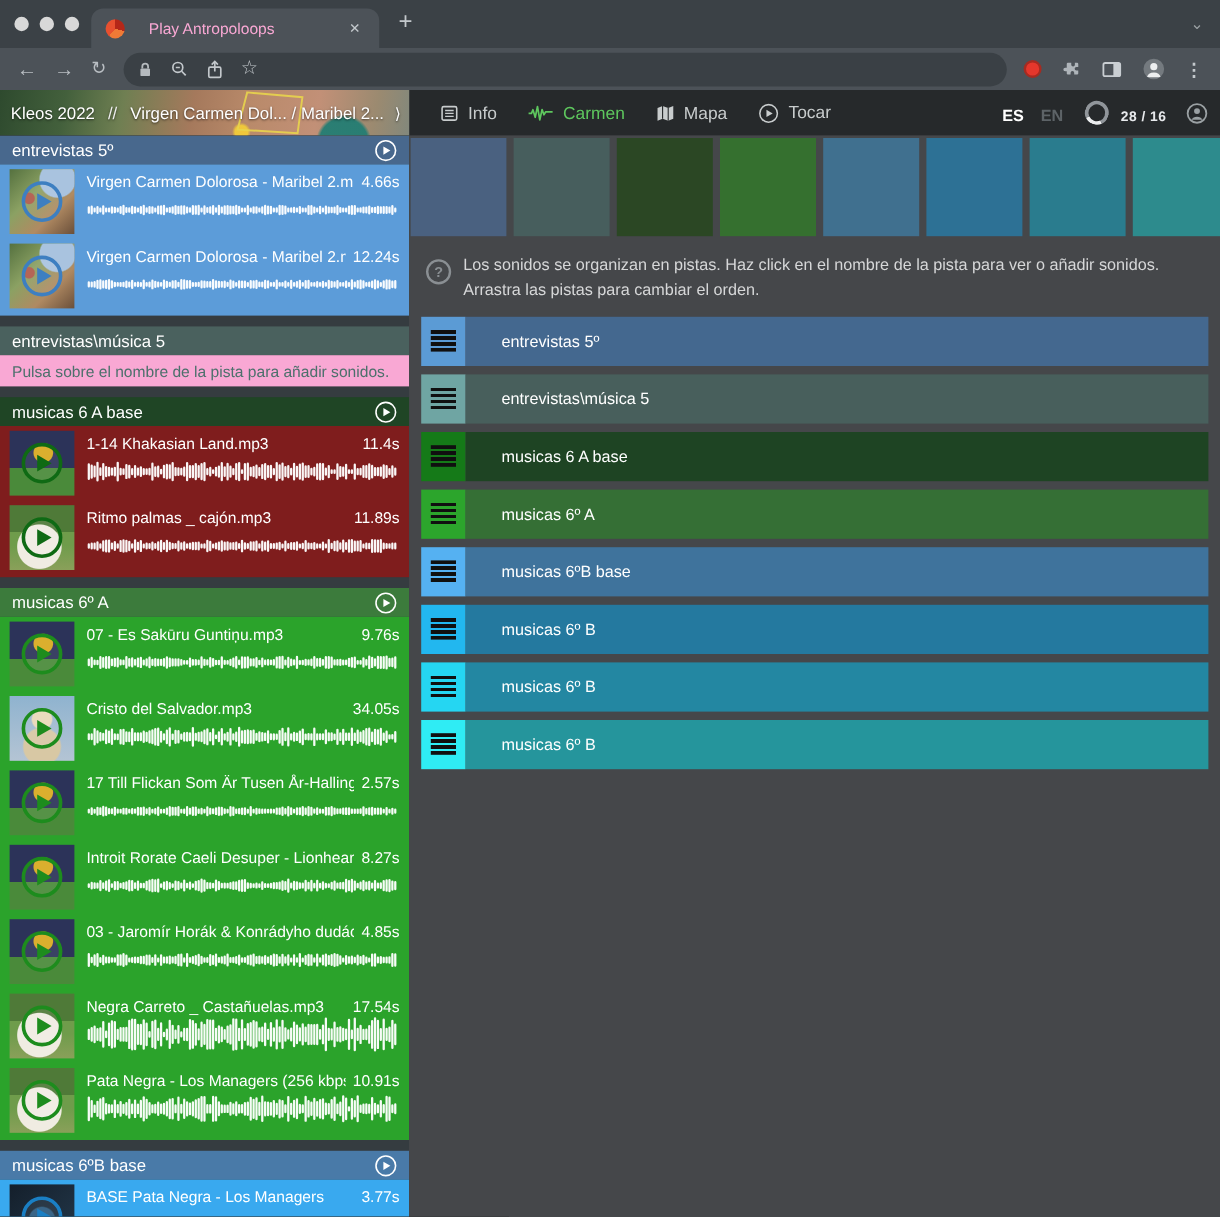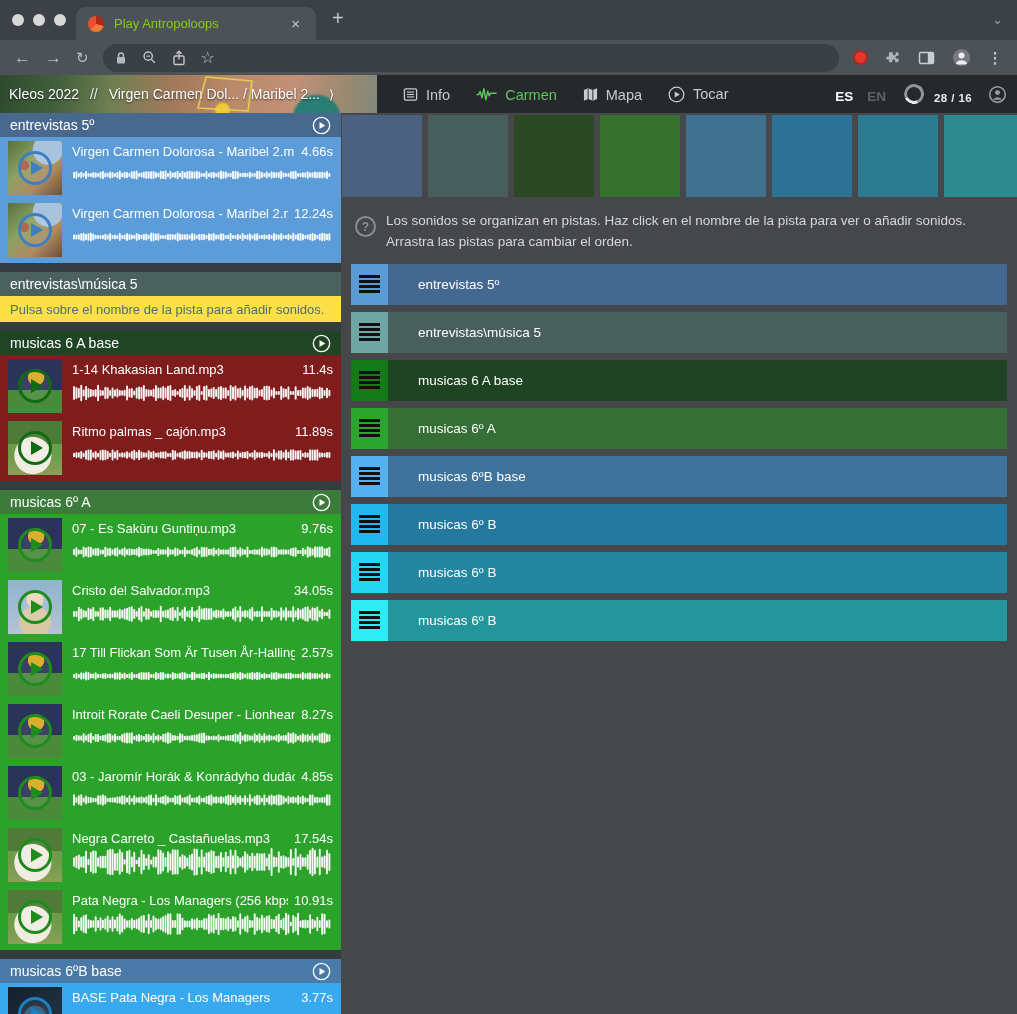--- a/index.html
+++ b/index.html
@@ -7,21 +7,21 @@
        font-family:"Liberation Sans",sans-serif;-webkit-font-smoothing:antialiased;}
 
   
   .tabstrip{position:absolute;top:0;left:0;right:0;height:40px;background:#3b4146;}
   .traffic{position:absolute;top:14px;left:12px;display:flex;gap:9px;}
   .traffic span{width:12px;height:12px;border-radius:50%;background:#d8d8d8;}
   .tab{position:absolute;left:76px;top:7px;width:240px;height:33px;background:#4c5258;
        border-radius:10px 10px 0 0;display:flex;align-items:center;padding:0 12px;box-sizing:border-box;}
   .favicon{width:16px;height:16px;border-radius:50%;flex:none;
        background:conic-gradient(from 220deg,#e8502f 0 38%,#b52718 38% 68%,#f07a36 68% 100%);}
-  .tab-title{color:#84cc16;font-size:13px;margin-left:10px;flex:1;white-space:nowrap;overflow:hidden;}
+  .tab-title{color:#f9a8d4;font-size:13px;margin-left:20px;flex:1;white-space:nowrap;overflow:hidden;}
   .tab-close{color:#c3c8cc;font-size:15px;line-height:1;padding:2px 4px;}
   .newtab{position:absolute;left:332px;top:8px;color:#c3c8cc;font-size:20px;line-height:1;}
   .tabchevron{position:absolute;right:14px;top:12px;color:#9aa0a3;font-size:13px;}
 
   .toolbar{position:absolute;top:40px;left:0;right:0;height:35px;background:#4c5258;
        display:flex;align-items:center;}
   .navbtn{color:#b9bec3;font-size:17px;margin-left:14px;line-height:1;}
   .navbtn.reload{font-size:15px;}
   .omnibox{height:28px;background:#3a4045;border-radius:14px;display:flex;align-items:center;
        width:736px;margin-left:14px;padding:0 12px;box-sizing:border-box;}
@@ -30,21 +30,21 @@
   .url .path{color:#9aa0a6;}
   .boxicon{margin-left:15px;flex:none;display:flex;align-items:center;color:#c3c8cc;}
   .star{font-size:16px;line-height:1;}
   .ext{display:flex;align-items:center;margin-left:14px;gap:17px;}
   .rec{width:15px;height:15px;border-radius:50%;border:2px solid #a62b21;background:#e5372c;
        box-sizing:border-box;}
   .dots{color:#c3c8cc;font-size:15px;letter-spacing:0;margin-right:10px;font-weight:bold;}
 
   
   .appheader{position:absolute;top:75px;left:0;right:0;height:38px;display:flex;background:#26292b;}
-  .crumbzone{width:377px;flex:none;position:relative;display:flex;align-items:center;
+  .crumbzone{width:341px;flex:none;position:relative;display:flex;align-items:center;
        padding-left:9px;box-sizing:border-box;color:#fff;font-size:14px;overflow:hidden;
        background:
         radial-gradient(circle at 84% 115%, rgba(35,125,115,.95) 0 7%, transparent 8%),
         radial-gradient(circle at 59% 92%, rgba(242,203,57,.95) 0 2.6%, transparent 3.8%),
         linear-gradient(100deg,#2e4a2e 0%,#43603c 16%,#6f7f52 30%,#a5795c 47%,#b98a6a 61%,#c29077 77%,#9b8a70 91%,#82887c 100%);}
   .crumbzone svg.geo{position:absolute;inset:0;}
   .crumb{position:relative;z-index:2;text-shadow:0 1px 2px rgba(0,0,0,.65);white-space:nowrap;}
   .crumb .sep{margin:0 7px;color:#f0f0f0;}
   .crumb .chev{margin-left:5px;font-size:13px;}
   .appnav{flex:1;display:flex;align-items:center;color:#c8cccd;}
@@ -307,21 +307,21 @@
                 </svg>
     </div>
   </div>
           </div>
   </div>
         <div class="section">
     <div class="sec-header" style="background: rgb(74, 97, 94);">
       <span class="sec-name">entrevistas\música 5</span>
 
     </div>
-    <div class="hint-row" style="display: flex; background: #fde047;">Pulsa sobre el nombre de la pista para añadir sonidos.</div>
+    <div class="hint-row" style="display: flex; background: #f9a8d4;">Pulsa sobre el nombre de la pista para añadir sonidos.</div>
 
   </div>
         <div class="section">
     <div class="sec-header" style="background: rgb(31, 69, 37);">
       <span class="sec-name">musicas 6 A base</span>
       <span class="sec-play">
         <svg width="19" height="19" viewBox="0 0 20 20">
                 <circle cx="10" cy="10" r="8.6" fill="none" stroke="#fff" stroke-width="1.4"></circle>
                 <path d="M7.9,6.4 L14,10 L7.9,13.6 Z" fill="#fff"></path>
               </svg>

